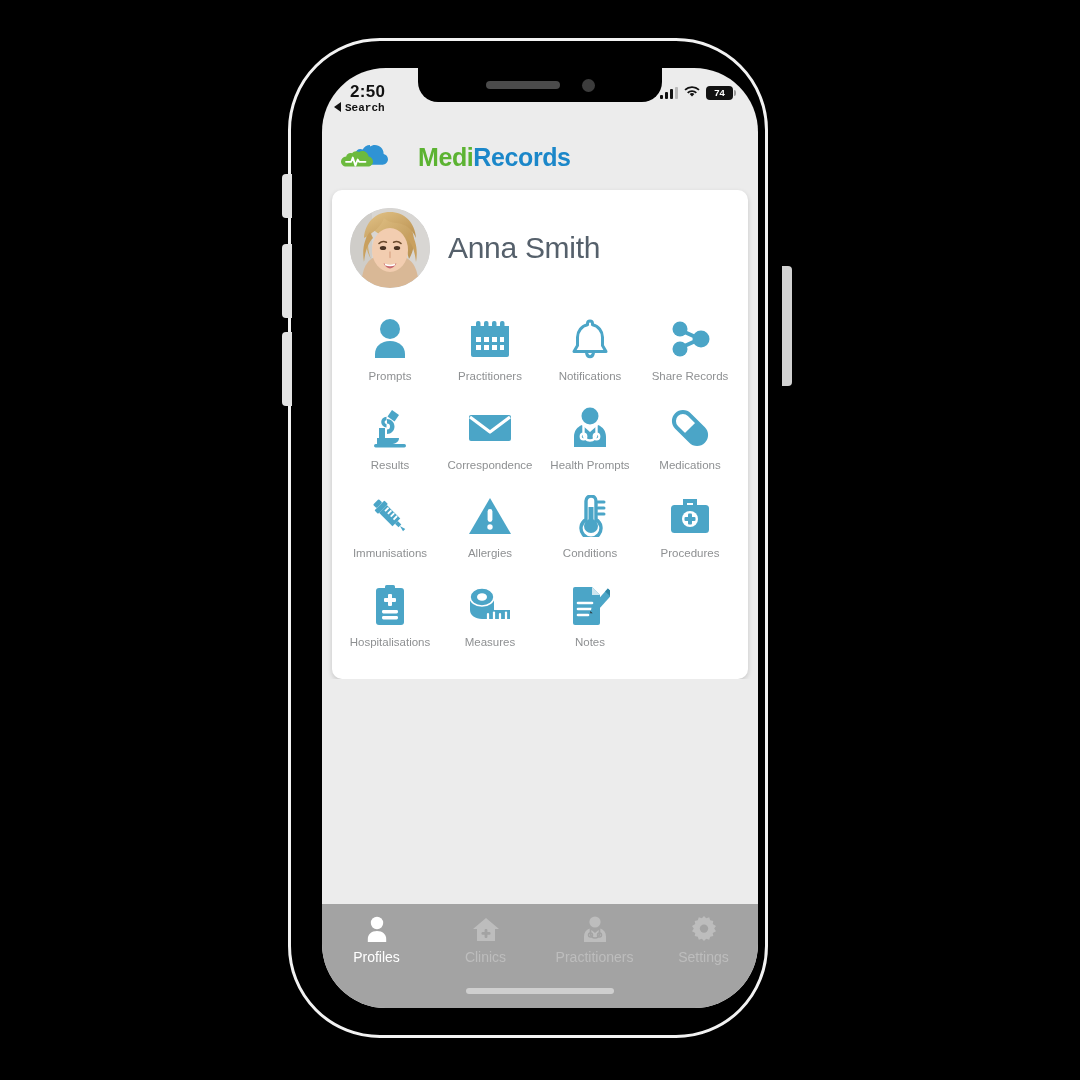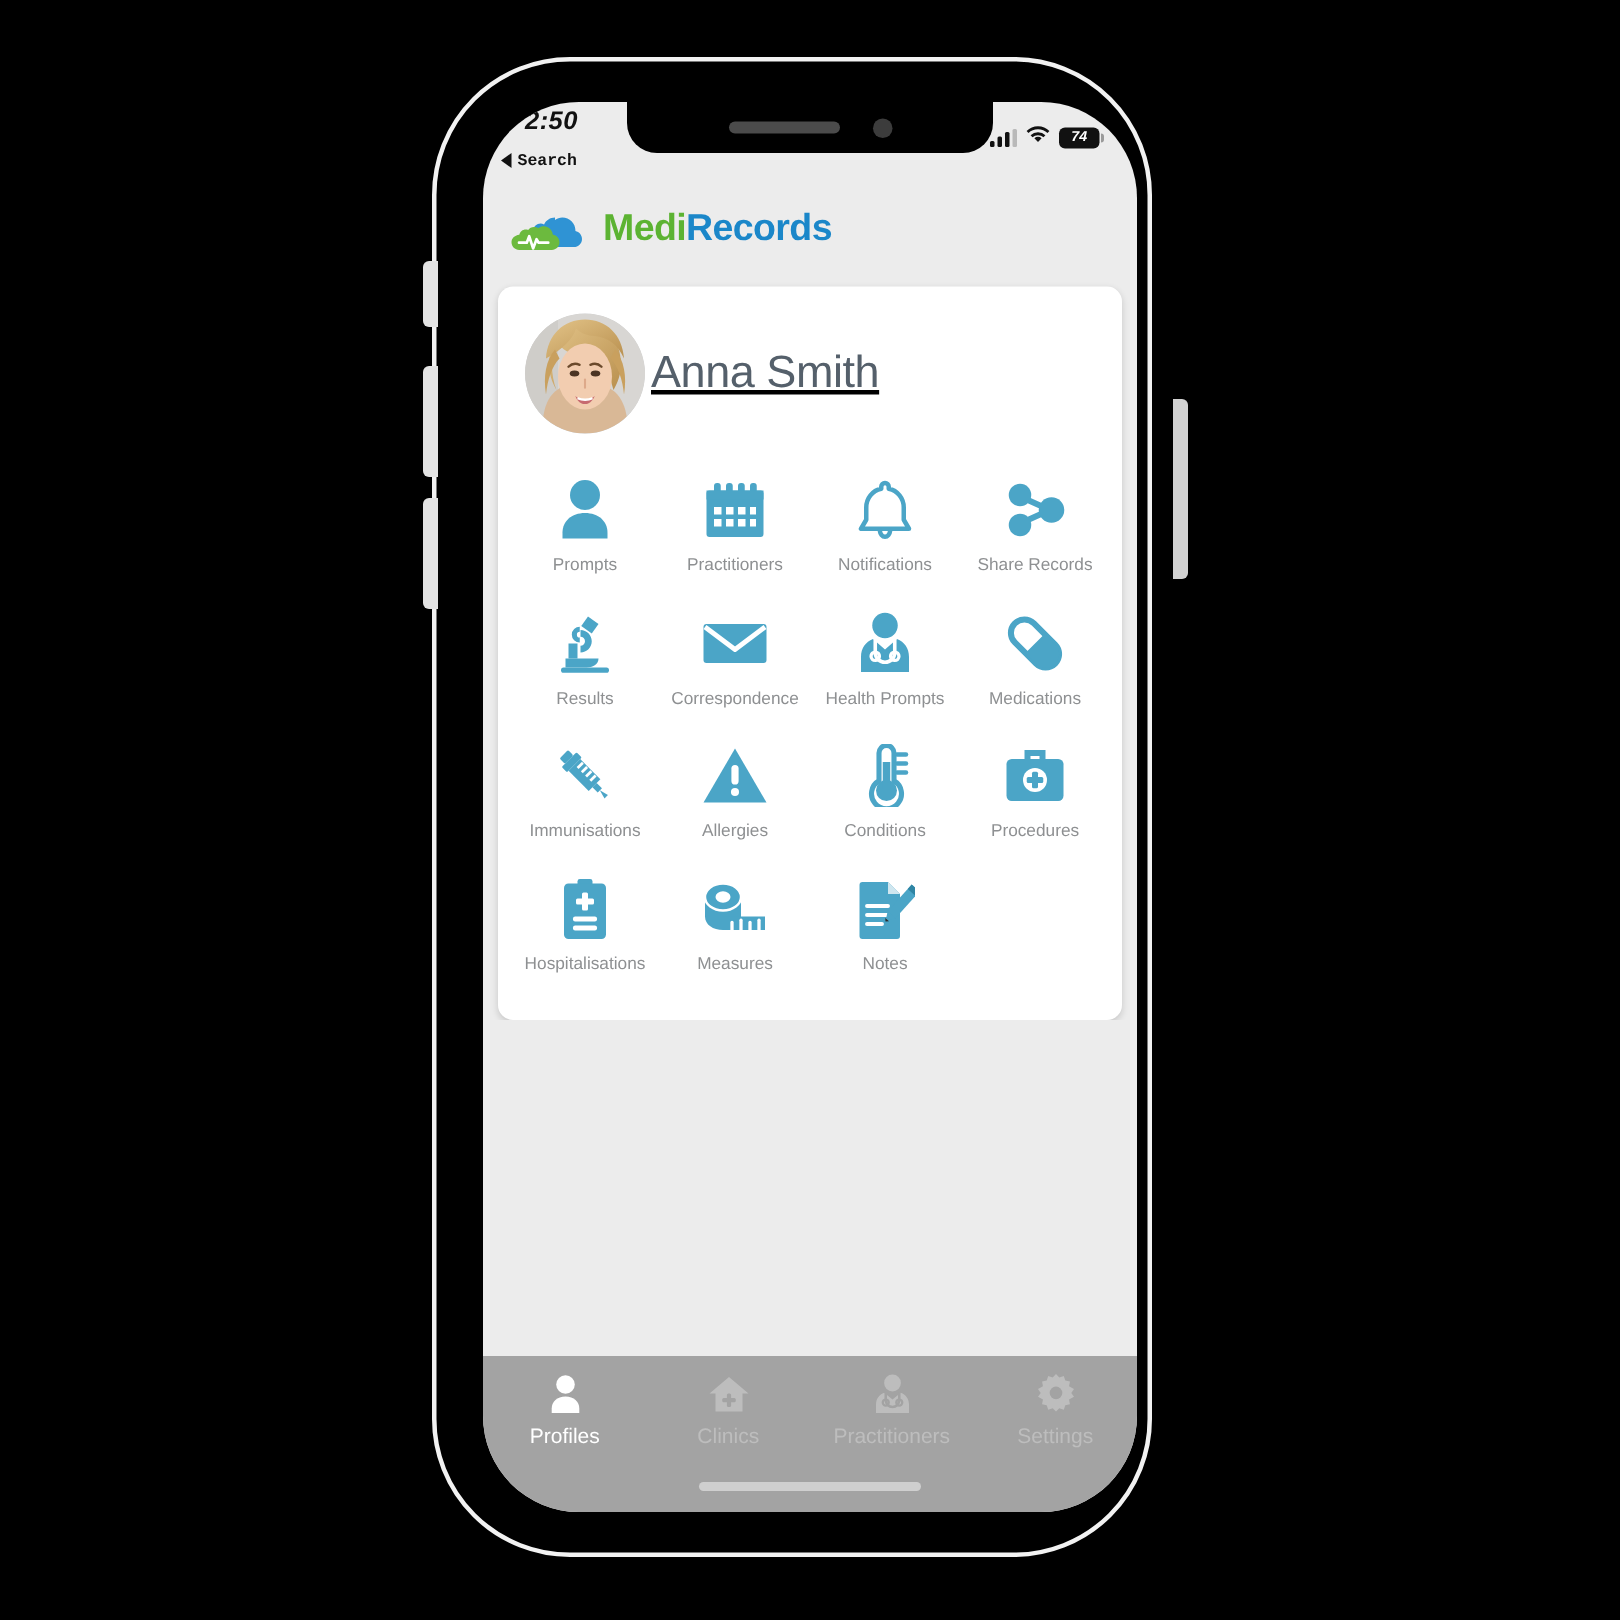--- a/index.html
+++ b/index.html
@@ -61,23 +61,22 @@
     display: flex; align-items: center; justify-content: center;
     gap: 22px;
   }
   .notch .speaker { width: 74px; height: 8px; border-radius: 5px; background: #4b4b4b; }
   .notch .camera  { width: 13px; height: 13px; border-radius: 50%; background: #3c3c3c; }
 
   
   .status-bar {
     position: relative; z-index: 45;
     height: 34px;
-    display: flex; align-items: flex-start; justify-content: space-between;
+    display: flex; align-items: flex-end; justify-content: space-between;
     padding: 0 22px 0 28px;
-    font-style: italic;
   }
   .status-time {
     font-size: 17px; font-weight: bold; color: #111;
     letter-spacing: .3px; margin-top: 3px;
   }
   .status-right { display: flex; align-items: center; gap: 6px; margin-top: 15px; }
 
   .sig { display: flex; align-items: flex-end; gap: 2px; height: 12px; }
   .sig i { width: 3px; background: #111; border-radius: 1px; display: block; }
   .sig i:nth-child(1) { height: 4px; }
@@ -105,40 +104,39 @@
   }
   .back-search .tri {
     width: 0; height: 0;
     border-top: 5px solid transparent;
     border-bottom: 5px solid transparent;
     border-right: 7px solid #111;
   }
 
   
   .brand {
-    display: flex; gap: 10px;
+    display: flex; align-items: center; gap: 26px;
     padding: 16px 0 14px 18px;
   }
   .brand-text { font-size: 25px; font-weight: bold; letter-spacing: -.4px; }
   .brand-text .g { color: #5cb332; }
   .brand-text .b { color: #1b87c9; }
 
   
   .card {
     margin: 0 10px;
     background: #fff;
     border-radius: 10px;
     box-shadow: 0 2px 5px rgba(0,0,0,.16);
     padding: 14px 6px 20px 6px;
   }
 
   .patient {
-    display: flex; align-items: center; gap: 4px;
+    display: flex; align-items: center; gap: 18px;
     padding: 4px 0 6px 12px;
-    text-decoration: underline;
   }
   .avatar {
     width: 80px; height: 80px; border-radius: 50%;
     overflow: hidden; flex: none;
     background: #cfcfcf;
     position: relative;
   }
   .patient-name {
     font-size: 30px; color: #55606b; letter-spacing: -.3px;
   }

